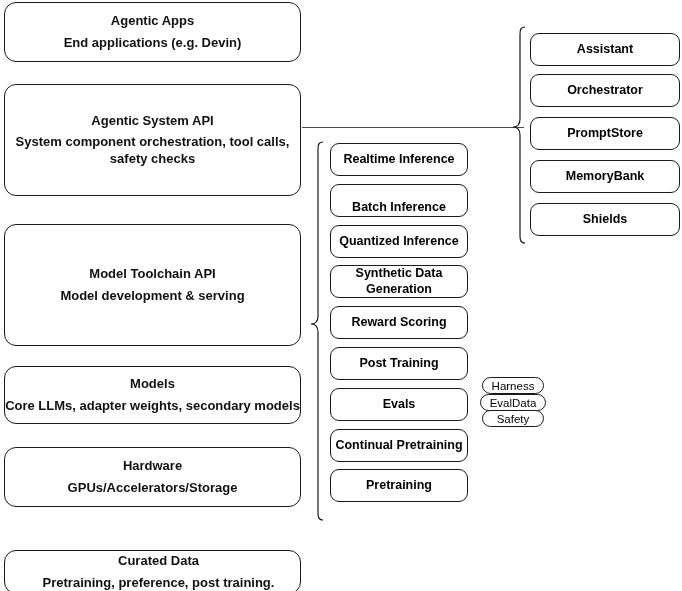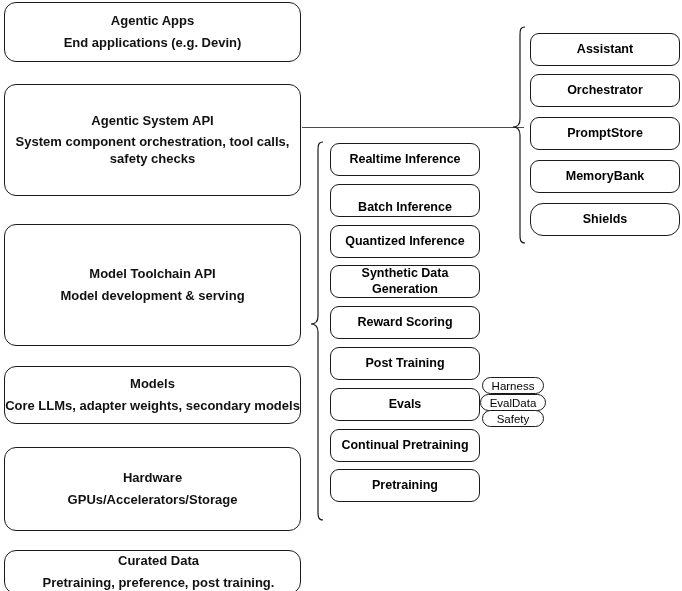--- a/index.html
+++ b/index.html
@@ -54,21 +54,21 @@
   }
 
   
   .chip {
     height: 33px;
     border-radius: 9px;
     font-size: 12.5px;
   }
   .chip-mid {
     left: 330px;
-    width: 150px;
+    width: 138px;
   }
   .chip-right {
     left: 530px;
     width: 150px;
   }
 
   
   .pill {
     position: absolute;
     box-sizing: border-box;
@@ -119,21 +119,21 @@
   <div class="node layer" style="top:224px; height:122px;">
     <div class="title">Model Toolchain API</div>
     <div class="subtitle">Model development &amp; serving</div>
   </div>
 
   <div class="node layer" style="top:366px; height:58px;">
     <div class="title">Models</div>
     <div class="subtitle">Core LLMs, adapter weights, secondary models</div>
   </div>
 
-  <div class="node layer" style="top:447px; height:84px;">
+  <div class="node layer" style="top:447px; height:60px;">
     <div class="title">Hardware</div>
     <div class="subtitle">GPUs/Accelerators/Storage</div>
   </div>
 
   <div class="node layer" style="top:550px; height:44px;padding-left:12px;">
     <div class="title">Curated Data</div>
     <div class="subtitle">Pretraining, preference, post training.</div>
   </div>
 
   <div class="connector" style="left:302px; top:127px; width:222px;"></div>
@@ -189,17 +189,17 @@
   </div>
   <div class="node chip chip-right" style="top:74px;text-align:center;">
     <span>Orchestrator</span>
   </div>
   <div class="node chip chip-right" style="top:117px;">
     <span>PromptStore</span>
   </div>
   <div class="node chip chip-right" style="top:160px;">
     <span>MemoryBank</span>
   </div>
-  <div class="node chip chip-right" style="top:203px;border-radius:13px;">
+  <div class="node chip chip-right" style="top:203px;">
     <span>Shields</span>
   </div>
 
 </div>
 
 </body></html>

